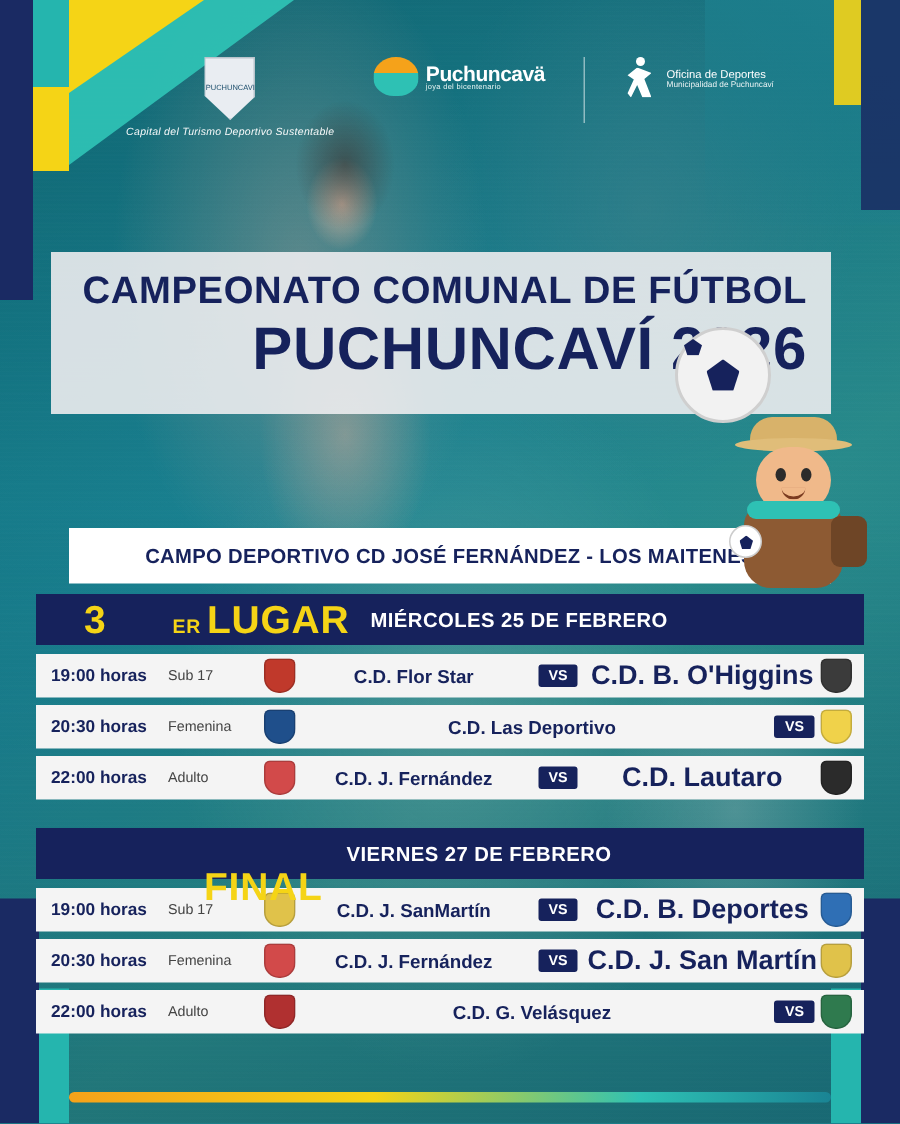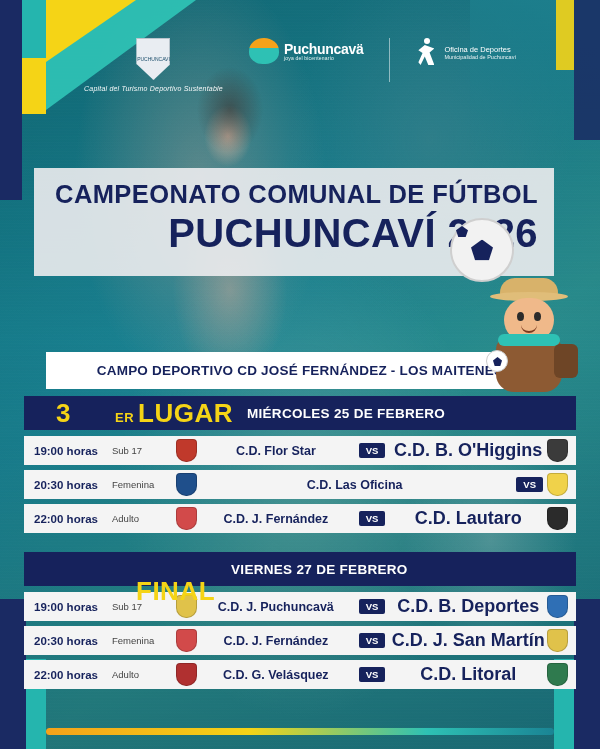--- a/index.html
+++ b/index.html
@@ -346,21 +346,21 @@
         <div class="teamL">C.D. Flor Star</div>
         <div class="vs">VS</div>
         <div class="teamR">C.D. B. O'Higgins</div>
         <div class="crestR" style="background:#3b3b3b"></div>
       </div>
 
       <div class="row">
         <div class="time">20:30 horas</div>
         <div class="cat">Femenina</div>
         <div class="crestL" style="background:#1f4f8b"></div>
-        <div class="teamL">C.D. Las Oficina</div>
+        <div class="teamL">C.D. Las Deportivo</div>
         <div class="vs">VS</div>
         <div class="crestR" style="background:#f0d24a"></div>
       </div>
 
       <div class="row">
         <div class="time">22:00 horas</div>
         <div class="cat">Adulto</div>
         <div class="crestL" style="background:#d24a4a"></div>
         <div class="teamL">C.D. J. Fernández</div>
         <div class="vs">VS</div>
@@ -377,21 +377,21 @@
         <span>FINAL</span>
       </div>
       <div class="date">VIERNES 27 DE FEBRERO</div>
     </div>
     <div class="rows">
 
       <div class="row">
         <div class="time">19:00 horas</div>
         <div class="cat">Sub 17</div>
         <div class="crestL" style="background:#e0c24a"></div>
-        <div class="teamL">C.D. J. Puchuncavä</div>
+        <div class="teamL">C.D. J. SanMartín</div>
         <div class="vs">VS</div>
         <div class="teamR">C.D. B. Deportes</div>
         <div class="crestR" style="background:#2f6fb5"></div>
       </div>
 
       <div class="row">
         <div class="time">20:30 horas</div>
         <div class="cat">Femenina</div>
         <div class="crestL" style="background:#d24a4a"></div>
         <div class="teamL">C.D. J. Fernández</div>
@@ -399,20 +399,19 @@
         <div class="teamR">C.D. J. San Martín</div>
         <div class="crestR" style="background:#e0c24a"></div>
       </div>
 
       <div class="row">
         <div class="time">22:00 horas</div>
         <div class="cat">Adulto</div>
         <div class="crestL" style="background:#b03030"></div>
         <div class="teamL">C.D. G. Velásquez</div>
         <div class="vs">VS</div>
-        <div class="teamR">C.D. Litoral</div>
         <div class="crestR" style="background:#2f7a4e"></div>
       </div>
 
     </div>
   </div>
 
 </div>
 
 </body></html>

